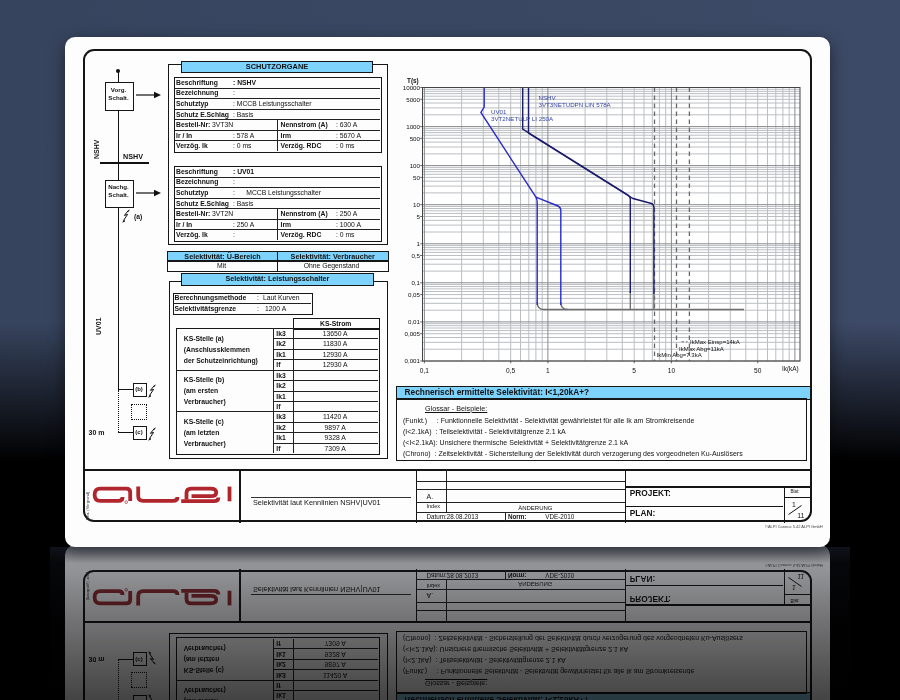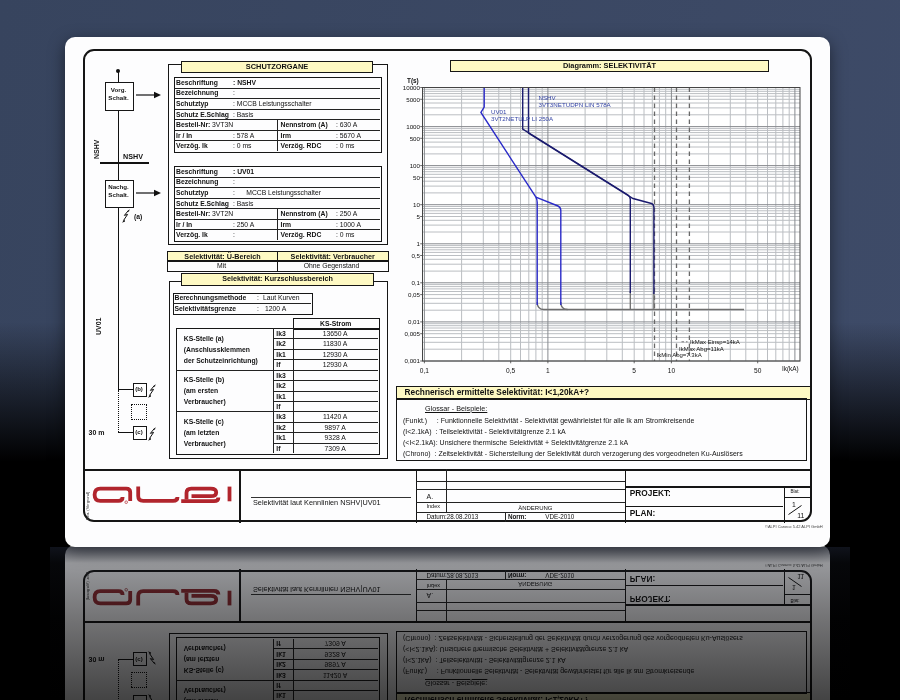--- a/index.html
+++ b/index.html
@@ -8,21 +8,21 @@
  font-family:"Liberation Sans",sans-serif;}
 .sheet{position:absolute;width:765px;height:510px;background:#fdfdfe;border-radius:10px;}
 #orig{left:65px;top:37px;box-shadow:0 5px 16px rgba(0,0,0,0.5);z-index:3;}
 #refl{left:65px;top:545px;transform:scaleY(-1);filter:brightness(0.70) saturate(0.75) blur(0.6px);z-index:1;}
 #shade{position:absolute;left:50px;top:547px;width:800px;height:153px;z-index:4;
  background:linear-gradient(180deg, rgba(25,30,44,0.62) 0px, rgba(34,40,54,0.18) 16px, rgba(5,5,8,0.36) 72px, rgba(0,0,0,0.62) 153px);}
 .frame{position:absolute;left:18px;top:16px;width:725px;height:469.4px;border:2px solid #151515;border-radius:11px;}
 .inner{position:absolute;left:0;top:-4px;width:765px;height:514px;}
 .ln{position:absolute;}
 .bx{position:absolute;border:1.2px solid #161616;background:transparent;}
-.hdr{background:#fef9c3;text-align:center;font-weight:bold;color:#111;white-space:nowrap;}
+.hdr{background:#7dd3fc;text-align:center;font-weight:bold;color:#111;white-space:nowrap;}
 .t{position:absolute;white-space:nowrap;color:#111;line-height:1.05;}
 .dot{position:absolute;width:4.5px;height:4.5px;border-radius:50%;background:#111;}
 </style></head>
 <body>
 <div id="scene">
   <div class="sheet" id="orig">
       <div class="inner">
         <div class="frame"></div>
         <div class="dot" style="left:50.8px;top:35.8px"></div>
         <div class="ln" style="left:52.5px;top:38px;width:1.1px;height:320px;background:#111"></div>
@@ -127,21 +127,21 @@
         <div class="t" style="left:168px;top:198.32857142857145px;font-size:6.8px;">:</div>
         <div class="t" style="left:215.5px;top:198.32857142857145px;font-size:6.8px;font-weight:bold;">Verzög. RDC</div>
         <div class="t" style="left:271px;top:198.32857142857145px;font-size:6.8px;">: 0 ms</div>
         <div class="bx hdr" style="left:102px;top:217.5px;width:109px;height:9.5px;font-size:7.2px;line-height:9.5px;">Selektivität: Ü-Bereich</div>
         <div class="bx" style="left:102px;top:227px;width:109px;height:9.5px;"></div>
         <div class="t" style="left:102px;top:228.8px;font-size:6.8px;width:109px;text-align:center;">Mit</div>
         <div class="bx hdr" style="left:211.5px;top:217.5px;width:110.5px;height:9.5px;font-size:7.2px;line-height:9.5px;">Selektivität: Verbraucher</div>
         <div class="bx" style="left:211.5px;top:227px;width:110.5px;height:9.5px;"></div>
         <div class="t" style="left:211.5px;top:228.8px;font-size:6.8px;width:110px;text-align:center;">Ohne Gegenstand</div>
         <div class="bx" style="left:104px;top:248px;width:217px;height:176px;"></div>
-        <div class="bx hdr" style="left:116px;top:240px;width:191px;height:10.5px;font-size:7.2px;line-height:10.5px;">Selektivität: Kurzschlussbereich</div>
+        <div class="bx hdr" style="left:116px;top:240px;width:191px;height:10.5px;font-size:7.2px;line-height:10.5px;">Selektivität: Leistungsschalter</div>
         <div class="bx" style="left:107.5px;top:259.5px;width:138px;height:20.5px;"></div>
         <div class="ln" style="left:107.5px;top:269.7px;width:138px;height:0.9px;background:#222"></div>
         <div class="t" style="left:109.5px;top:261.3px;font-size:6.8px;font-weight:bold;">Berechnungsmethode</div>
         <div class="t" style="left:192px;top:261.3px;font-size:6.8px;">:</div>
         <div class="t" style="left:197.9px;top:261.3px;font-size:6.8px;">Laut Kurven</div>
         <div class="t" style="left:109.5px;top:271.6px;font-size:6.8px;font-weight:bold;">Selektivitätsgrenze</div>
         <div class="t" style="left:192px;top:271.6px;font-size:6.8px;">:</div>
         <div class="t" style="left:200px;top:271.6px;font-size:6.8px;">1200 A</div>
         <div class="bx" style="left:228.2px;top:284.5px;width:84.8px;height:10.5px;"></div>
         <div class="t" style="left:228.2px;top:286.5px;font-size:6.8px;font-weight:bold;width:85px;text-align:center;">KS-Strom</div>
@@ -181,21 +181,20 @@
         <div class="t" style="left:118.8px;top:395.8333333333333px;font-size:6.8px;font-weight:bold;">(am letzten</div>
         <div class="t" style="left:118.8px;top:406.8333333333333px;font-size:6.8px;font-weight:bold;">Verbraucher)</div>
         <div class="t" style="left:211.3px;top:380.3333333333333px;font-size:6.8px;font-weight:bold;">Ik3</div>
         <div class="t" style="left:228.2px;top:380.3333333333333px;font-size:6.8px;width:84px;text-align:center;">11420 A</div>
         <div class="t" style="left:211.3px;top:390.75px;font-size:6.8px;font-weight:bold;">Ik2</div>
         <div class="t" style="left:228.2px;top:390.75px;font-size:6.8px;width:84px;text-align:center;">9897 A</div>
         <div class="t" style="left:211.3px;top:401.16666666666663px;font-size:6.8px;font-weight:bold;">Ik1</div>
         <div class="t" style="left:228.2px;top:401.16666666666663px;font-size:6.8px;width:84px;text-align:center;">9328 A</div>
         <div class="t" style="left:211.3px;top:411.5833333333333px;font-size:6.8px;font-weight:bold;">If</div>
         <div class="t" style="left:228.2px;top:411.5833333333333px;font-size:6.8px;width:84px;text-align:center;">7309 A</div>
-        <div class="bx hdr" style="left:385px;top:27px;width:317px;height:9.5px;font-size:7.4px;line-height:9.5px;">Diagramm: SELEKTIVITÄT</div>
         <svg width="420" height="312" viewBox="0 0 420 312" style="position:absolute;left:330px;top:36px;font-family:'Liberation Sans',sans-serif">
           <rect x="27.5" y="18.5" width="377.5" height="273.5" fill="#ffffff"></rect>
           <path d="M66.6 18.5V292.0 M88.3 18.5V292.0 M103.8 18.5V292.0 M115.7 18.5V292.0 M125.5 18.5V292.0 M133.8 18.5V292.0 M140.9 18.5V292.0 M147.2 18.5V292.0 M190.1 18.5V292.0 M211.8 18.5V292.0 M227.3 18.5V292.0 M239.2 18.5V292.0 M249.0 18.5V292.0 M257.3 18.5V292.0 M264.4 18.5V292.0 M270.7 18.5V292.0 M313.6 18.5V292.0 M335.3 18.5V292.0 M350.8 18.5V292.0 M362.7 18.5V292.0 M372.5 18.5V292.0 M380.8 18.5V292.0 M387.9 18.5V292.0 M394.2 18.5V292.0 M27.5 280.2H405.0 M27.5 273.3H405.0 M27.5 268.5H405.0 M27.5 264.7H405.0 M27.5 261.6H405.0 M27.5 259.0H405.0 M27.5 256.7H405.0 M27.5 254.7H405.0 M27.5 241.2H405.0 M27.5 234.3H405.0 M27.5 229.4H405.0 M27.5 225.6H405.0 M27.5 222.5H405.0 M27.5 219.9H405.0 M27.5 217.6H405.0 M27.5 215.6H405.0 M27.5 202.1H405.0 M27.5 195.2H405.0 M27.5 190.3H405.0 M27.5 186.5H405.0 M27.5 183.4H405.0 M27.5 180.8H405.0 M27.5 178.6H405.0 M27.5 176.6H405.0 M27.5 163.0H405.0 M27.5 156.1H405.0 M27.5 151.3H405.0 M27.5 147.5H405.0 M27.5 144.4H405.0 M27.5 141.8H405.0 M27.5 139.5H405.0 M27.5 137.5H405.0 M27.5 123.9H405.0 M27.5 117.1H405.0 M27.5 112.2H405.0 M27.5 108.4H405.0 M27.5 105.3H405.0 M27.5 102.7H405.0 M27.5 100.4H405.0 M27.5 98.4H405.0 M27.5 84.9H405.0 M27.5 78.0H405.0 M27.5 73.1H405.0 M27.5 69.3H405.0 M27.5 66.2H405.0 M27.5 63.6H405.0 M27.5 61.4H405.0 M27.5 59.4H405.0 M27.5 45.8H405.0 M27.5 38.9H405.0 M27.5 34.0H405.0 M27.5 30.3H405.0 M27.5 27.2H405.0 M27.5 24.6H405.0 M27.5 22.3H405.0 M27.5 20.3H405.0" stroke="#bbbec2" stroke-width="1" fill="none"></path>
           <path d="M29.4 18.5V292.0 M152.9 18.5V292.0 M276.4 18.5V292.0 M399.9 18.5V292.0 M27.5 292.0H405.0 M27.5 252.9H405.0 M27.5 213.8H405.0 M27.5 174.8H405.0 M27.5 135.7H405.0 M27.5 96.6H405.0 M27.5 57.6H405.0 M27.5 18.5H405.0" stroke="#888b8f" stroke-width="1" fill="none"></path>
           <path d="M259.5 18.5V292.0" stroke="#686868" stroke-width="1.3" stroke-dasharray="4.5 3.5" fill="none"></path>
           <path d="M281.5 18.5V292.0" stroke="#686868" stroke-width="1.3" stroke-dasharray="4.5 3.5" fill="none"></path>
           <path d="M294.4 18.5V292.0" stroke="#686868" stroke-width="1.3" stroke-dasharray="4.5 3.5" fill="none"></path>
           <path d="M142.2 233 Q142.2 240.5 149 240.5 H349" stroke="#6e6e6e" stroke-width="1.3" fill="none"></path>
           <path d="M165.8 233 Q165.8 240.5 172.6 240.5" stroke="#6e6e6e" stroke-width="1.3" fill="none"></path>
           <path d="M235.3 222 V240.5 M258.9 223 V240.5" stroke="#6e6e6e" stroke-width="1.3" fill="none"></path>

